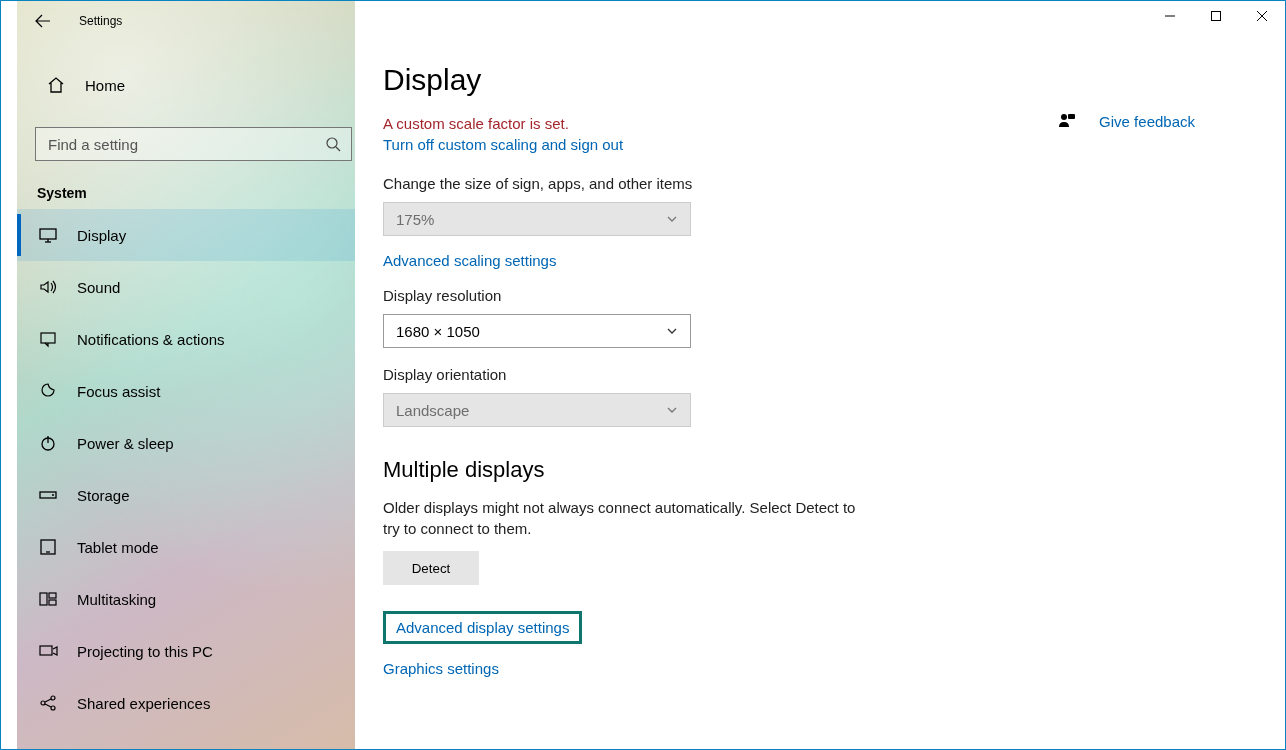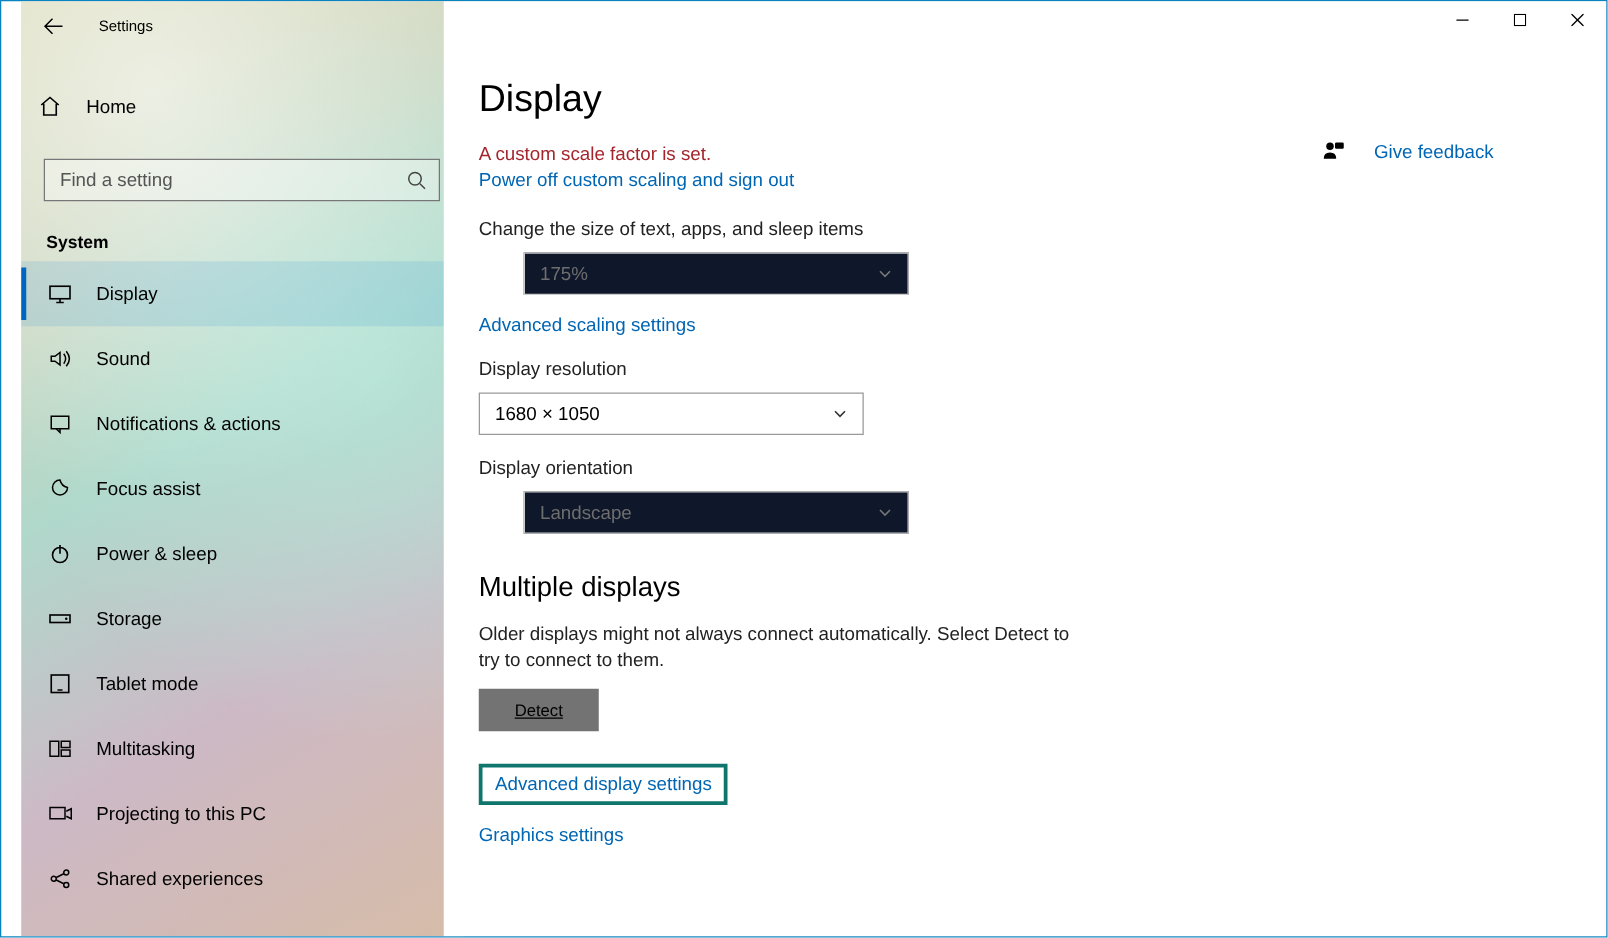--- a/index.html
+++ b/index.html
@@ -43,21 +43,21 @@
     cursor: default;
   }
   .title {
     font-size: 12px;
     margin-left: 14px;
   }
   .home-row {
     display: flex;
     align-items: center;
     height: 48px;
-    padding-left: 12px;
+    padding-left: 28px;
     margin-top: 20px;
     cursor: default;
     text-align: right;
   }
   .home-label { margin-left: 18px; }
   .search-box {
     margin: 18px 18px 0 18px;
     height: 34px;
     border: 1px solid #777;
     background: rgba(255,255,255,0.35);
@@ -142,44 +142,42 @@
     height: 34px;
     border: 1px solid #999;
     background: #fff;
     display: flex;
     align-items: center;
     justify-content: space-between;
     padding: 0 12px;
     cursor: default;
   }
   .combo.disabled {
-    background: #0f172a;
+    background: #e5e5e5;
     border-color: #ccc;
     color: #6e6e6e;
-    margin-left: 36px;
   }
   .subheading {
     font-size: 22px;
     font-weight: 400;
     margin-top: 30px;
   }
   .desc { margin-top: 14px; color: #222; line-height: 1.4; }
   .button {
     margin-top: 12px;
     height: 34px;
     min-width: 96px;
     padding: 12px 14px;
-    background: #737373;
+    background: #e5e5e5;
     border: none;
     color: #000;
     cursor: default;
     display: inline-flex;
     align-items: center;
     justify-content: center;
-    text-decoration: underline;
   }
   .highlight-box {
     border: 3px solid #0f766e;
     display: inline-block;
     padding: 5px 10px;
     margin-top: 26px;
   }
   .feedback {
     position: absolute;
     top: 110px;
@@ -360,23 +358,23 @@
       <path d="M3 16 q0 -5 5 -5 q5 0 5 5 Z" fill="#000"></path>
       <rect x="12" y="3" width="7" height="5" rx="1" fill="#000"></rect>
     </svg>
     <span class="link">Give feedback</span>
   </div>
 
   <div class="page-title">Display</div>
 
   <div class="section">
     <div class="warning">A custom scale factor is set.</div>
-    <div class="link" style="margin-top:4px;">Power off custom scaling and sign out</div>
-
-    <div class="field-label" style="margin-top:22px;">Change the size of text, apps, and sleep items</div>
+    <div class="link" style="margin-top:4px;">Turn off custom scaling and sign out</div>
+
+    <div class="field-label" style="margin-top:22px;">Change the size of sign, apps, and other items</div>
     <div class="combo disabled">
       <span>175%</span>
       <svg width="12" height="12" viewBox="0 0 12 12">
           <path d="M2 4 L6 8 L10 4" stroke="#777" stroke-width="1.3" fill="none"></path>
         </svg>
     </div>
 
     <div class="link" style="margin-top:16px;">Advanced scaling settings</div>
 
     <div class="field-label">Display resolution</div>

